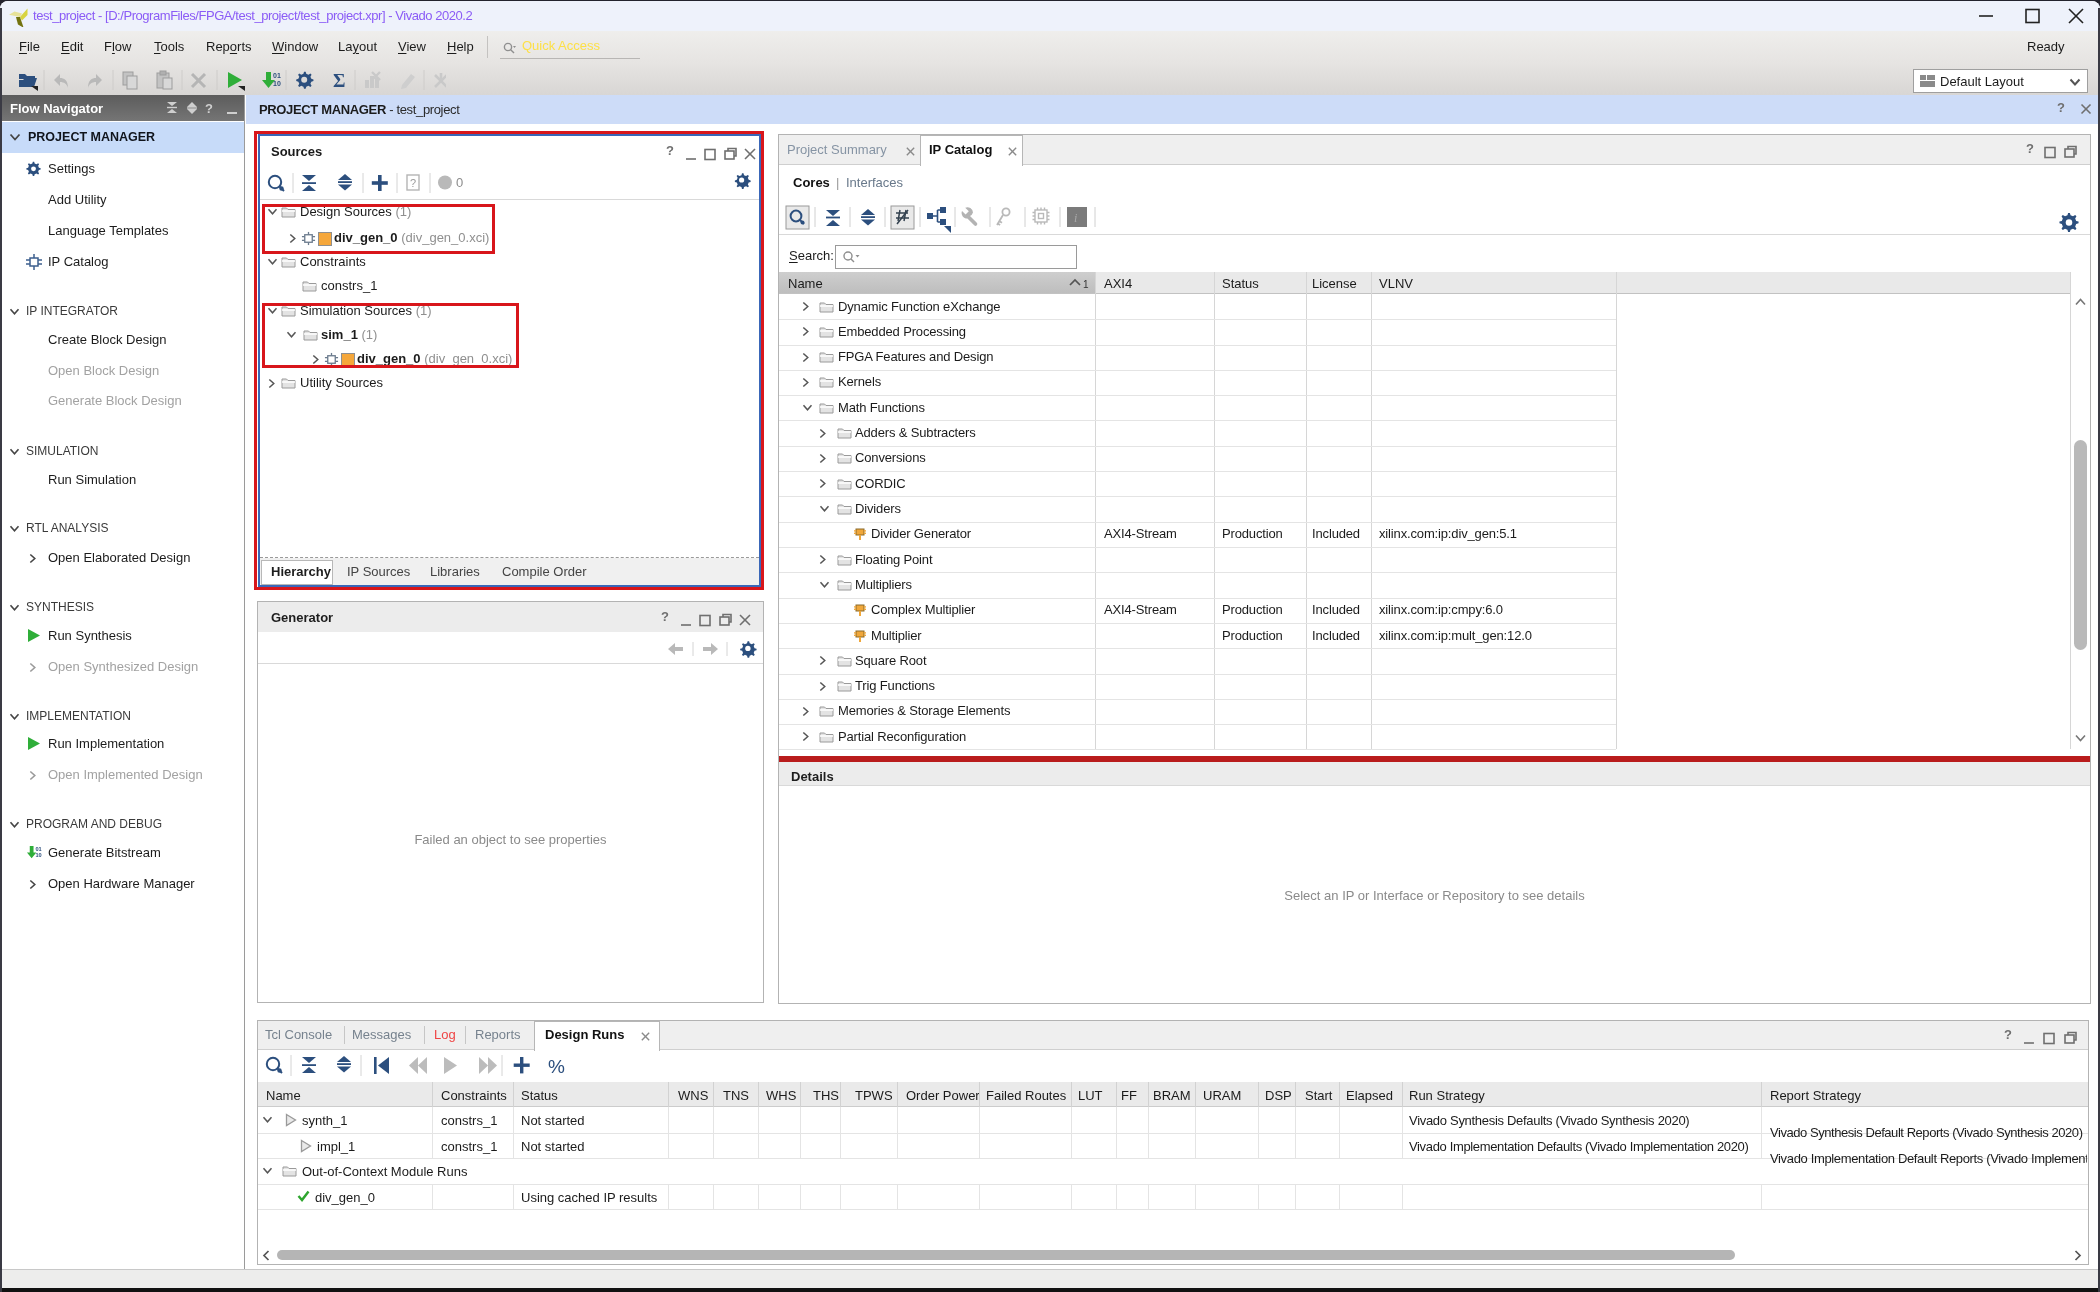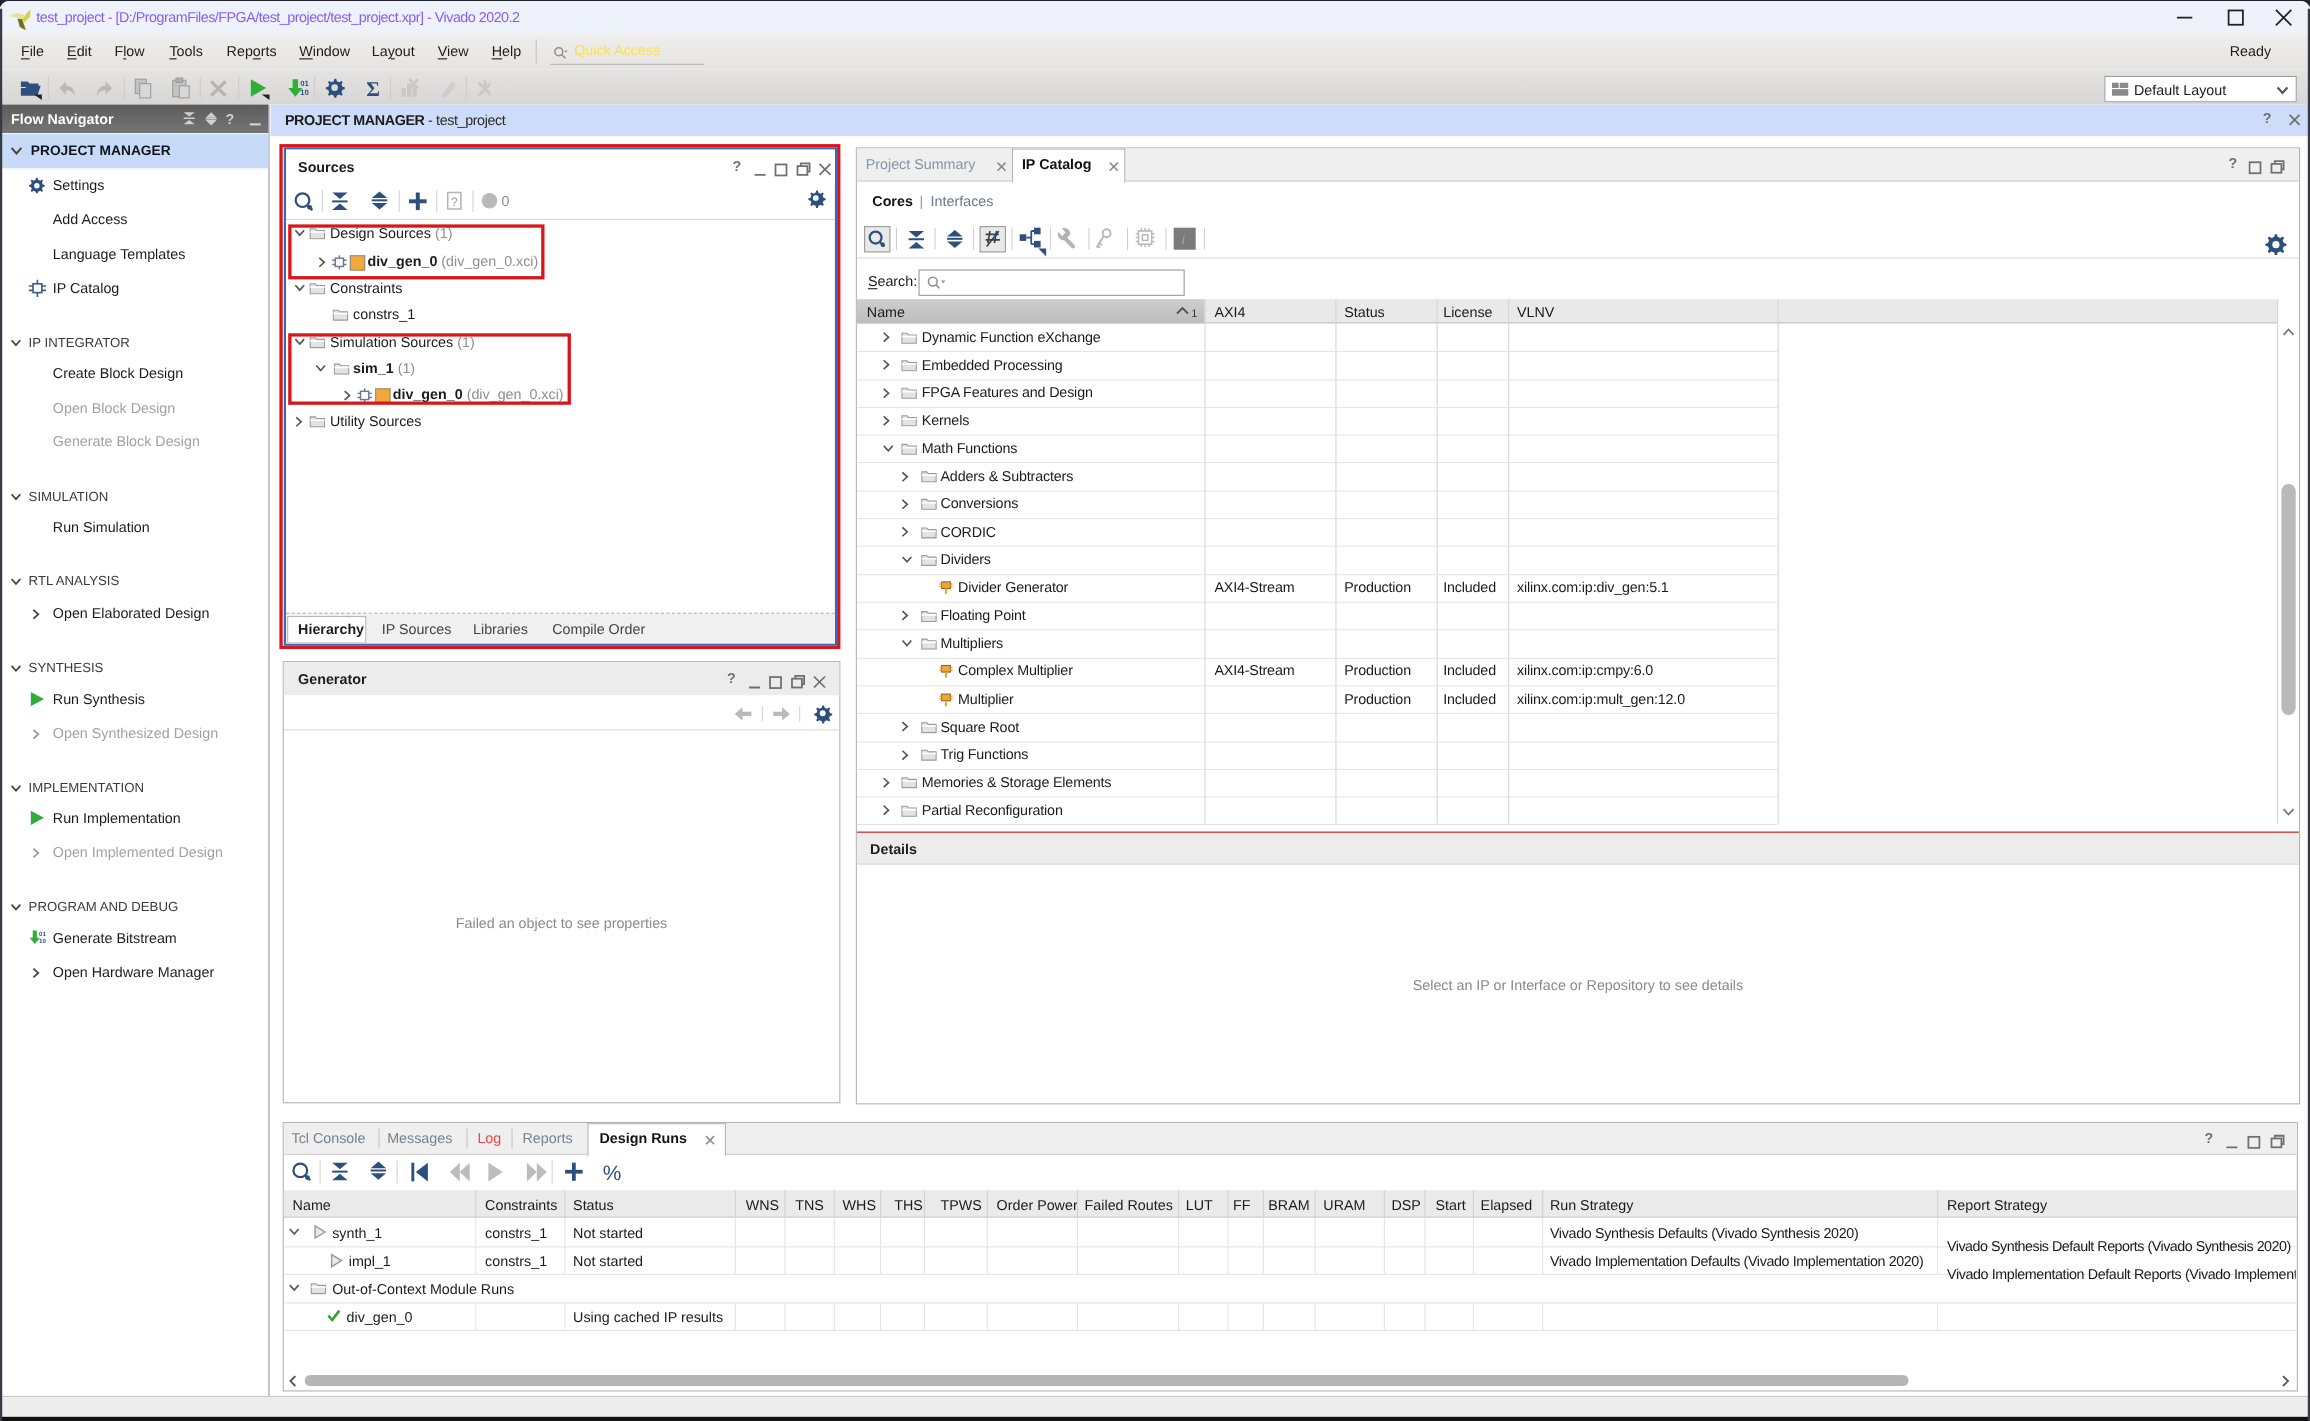--- a/index.html
+++ b/index.html
@@ -199,21 +199,21 @@
   </div>
   <div id="fn-items">
     <div class="fnrow fnit" style="top:153px">
         <svg style="position:absolute;left:26px;top:8px" width="15" height="15" viewBox="0 0 22 22" fill="#2c4f7e">
           <path d="M10 1 L12 1 L12.7 3.6 L15.4 4.7 L17.8 3.3 L19.2 4.7 L17.8 7.1 L18.9 9.8 L21.5 10.5 L21.5 12.5 L18.9 13.2 L17.8 15.9 L19.2 18.3 L17.8 19.7 L15.4 18.3 L12.7 19.4 L12 22 L10 22 L9.3 19.4 L6.6 18.3 L4.2 19.7 L2.8 18.3 L4.2 15.9 L3.1 13.2 L0.5 12.5 L0.5 10.5 L3.1 9.8 L4.2 7.1 L2.8 4.7 L4.2 3.3 L6.6 4.7 L9.3 3.6 Z"></path>
           <circle cx="11" cy="11.5" r="3.6" fill="#fff"></circle>
         </svg>
         <span style="position:absolute;left:48px">Settings</span>
       </div>
     <div class="fnrow fnit" style="top:184px">
-        <span style="position:absolute;left:48px">Add Access</span>
+        <span style="position:absolute;left:48px">Add Utility</span>
       </div>
     <div class="fnrow fnit" style="top:215px">
         <span style="position:absolute;left:48px">Language Templates</span>
       </div>
     <div class="fnrow fnit" style="top:246px">
         <svg style="position:absolute;left:26px;top:8px" width="16" height="16" viewBox="0 0 16 16">
           <g stroke="#3c5f8e" stroke-width="1.5" fill="none">
             <rect x="4" y="4" width="8" height="8"></rect>
             <line x1="8" y1="0" x2="8" y2="4"></line>
             <line x1="8" y1="12" x2="8" y2="16"></line>
@@ -815,21 +815,21 @@
         <path d="M1.5 1.5 L6.5 6 L1.5 10.5" fill="none" stroke="#555" stroke-width="1.7"></path>
       </svg>
     <svg class="a" style="left:819px;top:731px" width="15" height="12" viewBox="0 0 15 12">
         <path d="M1 2 h4.5 l1.5 1.5 H14 V11 H1 Z" fill="#e3e3e3" stroke="#9a9a9a"></path>
         <path d="M1 5 h13" stroke="#fff" stroke-width="1.5"></path>
       </svg>
     <div class="a" style="left:838px;top:729px;white-space:nowrap">Partial Reconfiguration</div>
     <div class="hline" style="left:779px;top:749px;width:837px"></div>
   </div>
 
-  <div class="a" style="left:779px;top:756px;width:1311px;height:30px;background:#ececec;border-top:1px solid #b91c1c;border-bottom:1px solid #d9d9d9;box-sizing:border-box">
+  <div class="a" style="left:779px;top:756px;width:1311px;height:30px;background:#ececec;border-top:6px solid #b91c1c;border-bottom:1px solid #d9d9d9;box-sizing:border-box">
     <span style="position:absolute;left:12px;top:7px;font-weight:bold;color:#1d1d1d">Details</span>
   </div>
   <div class="a" style="left:779px;top:888px;width:1311px;text-align:center;color:#8a8a8a">Select an IP or Interface or Repository to see details</div>
 
   <svg class="a" style="left:2073px;top:297px" width="15" height="10" viewBox="0 0 15 10">
       <path d="M3 7.5 L7.5 2.5 L12 7.5" fill="none" stroke="#777" stroke-width="1.6"></path>
     </svg>
   <div class="a" style="left:2074px;top:440px;width:13px;height:210px;background:#b9b9b9;border-radius:7px"></div>
   <svg class="a" style="left:2073px;top:733px" width="15" height="10" viewBox="0 0 15 10">
       <path d="M3 2.5 L7.5 7.5 L12 2.5" fill="none" stroke="#777" stroke-width="1.6"></path>

